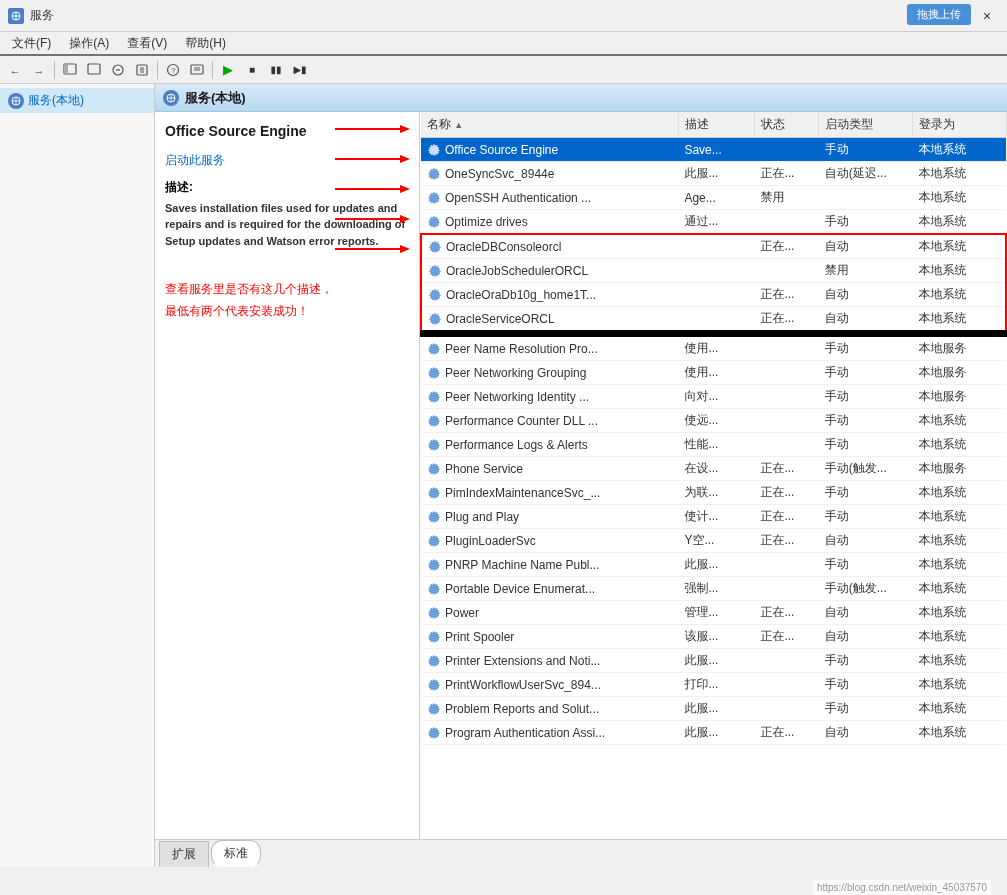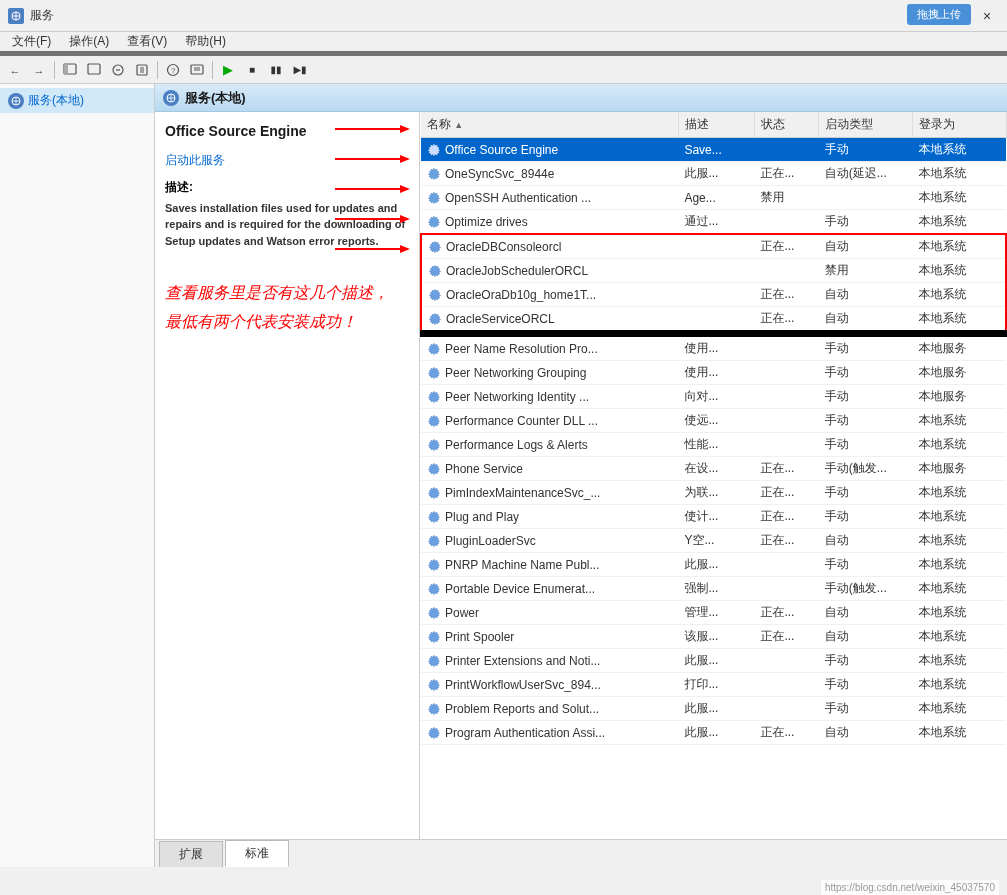--- a/index.html
+++ b/index.html
@@ -51,21 +51,21 @@
       color: #333;
     }
     
     
     .menu-bar {
       background: #f0f0f0;
       height: 24px;
       display: flex;
       align-items: center;
       padding: 0 4px;
-      border-bottom: 5px solid #737373;
+      border-bottom: 2px solid #737373;
       gap: 2px;
     }
     .menu-item {
       padding: 2px 8px;
       cursor: pointer;
       font-size: 12px;
       color: #333;
     }
     
     
@@ -178,24 +178,23 @@
       cursor: pointer;
       font-size: 12px;
       display: block;
       margin-bottom: 10px;
     }
     .desc-label { font-weight: bold; font-size: 12px; margin-bottom: 4px; }
     .desc-text { font-size: 11px; color: #333; line-height: 1.5; font-weight: bold; }
     
     .annotation-text {
       color: red;
-      font-size: 16px;
+      font-size: 12px;
       margin-top: 4px;
       line-height: 1.8;
-      font-style: italic;
     }
     
     
     .right-panel {
       flex: 1;
       overflow-y: auto;
       background: white;
     }
     
     .services-table {
@@ -246,33 +245,34 @@
     
     .bottom-tabs {
       height: 28px;
       background: #f0f0f0;
       display: flex;
       align-items: flex-end;
       padding: 0 4px;
       border-top: 1px solid #ccc;
     }
     .tab-item {
-      padding: 4px 19px;
+      padding: 4px 12px;
       background: #e0e0e0;
       border: 1px solid #bbb;
       border-bottom: none;
       cursor: pointer;
       font-size: 12px;
       margin-right: 2px;
       color: #333;
       font-family: Liberation Mono, monospace;
     }
     .tab-item.active {
       background: white;
       border-bottom: 1px solid white;
+      border-radius: 11px;
     }
     
     
     .right-panel::-webkit-scrollbar { width: 12px; }
     .right-panel::-webkit-scrollbar-track { background: #f0f0f0; }
     .right-panel::-webkit-scrollbar-thumb { background: #c0c0c0; border: 1px solid #a0a0a0; }
   </style>
 </head>
 <body>
 
@@ -811,15 +811,15 @@
     </div>
 
     <div class="bottom-tabs">
       <div class="tab-item">扩展</div>
       <div class="tab-item active">标准</div>
     </div>
 
   </div>
 </div>
 
-<div style="position:fixed; bottom:0; right:8px; font-size:10px; color:#999; padding:2px 4px; background:rgba(255,255,255,0.7);">
+<div style="position:fixed; bottom:0; right:16px; font-size:10px; color:#999; padding:2px 4px; background:rgba(255,255,255,0.7);">
   <span>https://blog.csdn.net/weixin_45037570</span>
 </div>
 
 </body></html>

